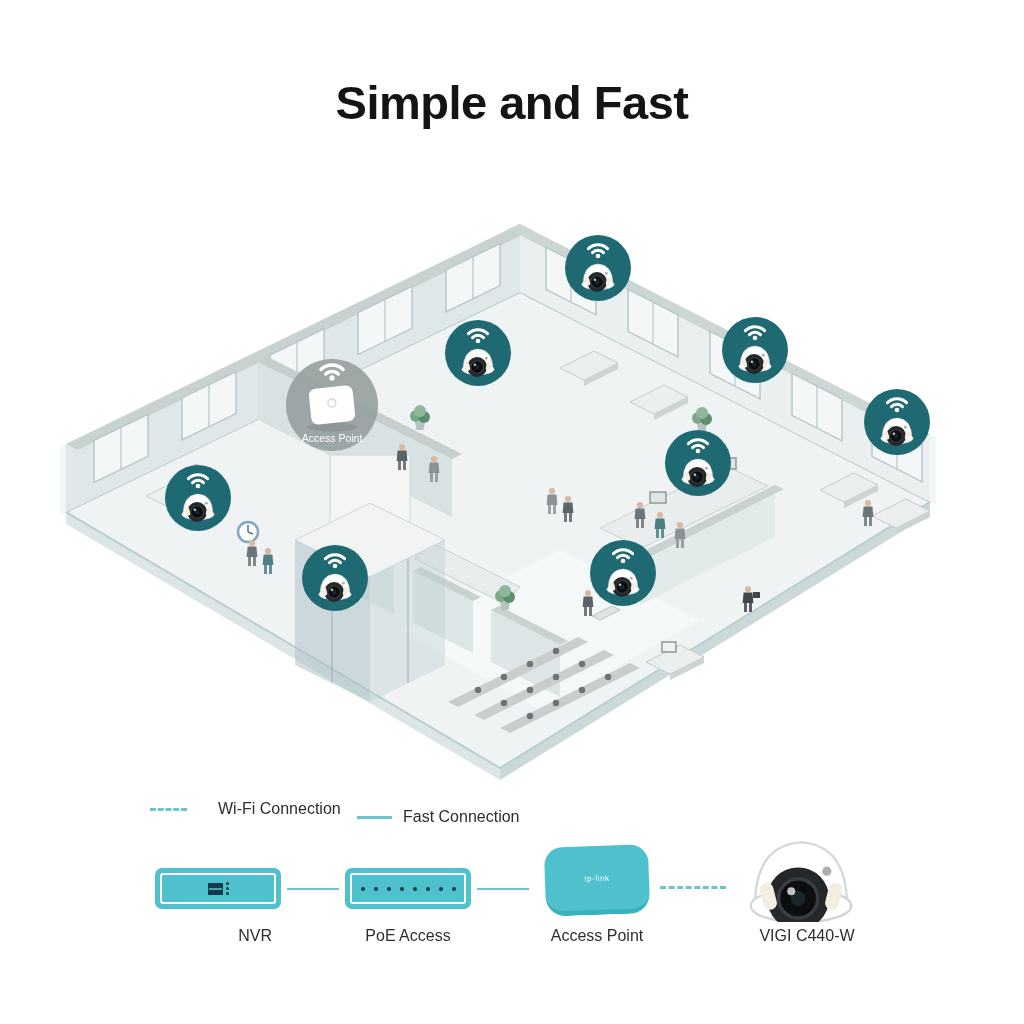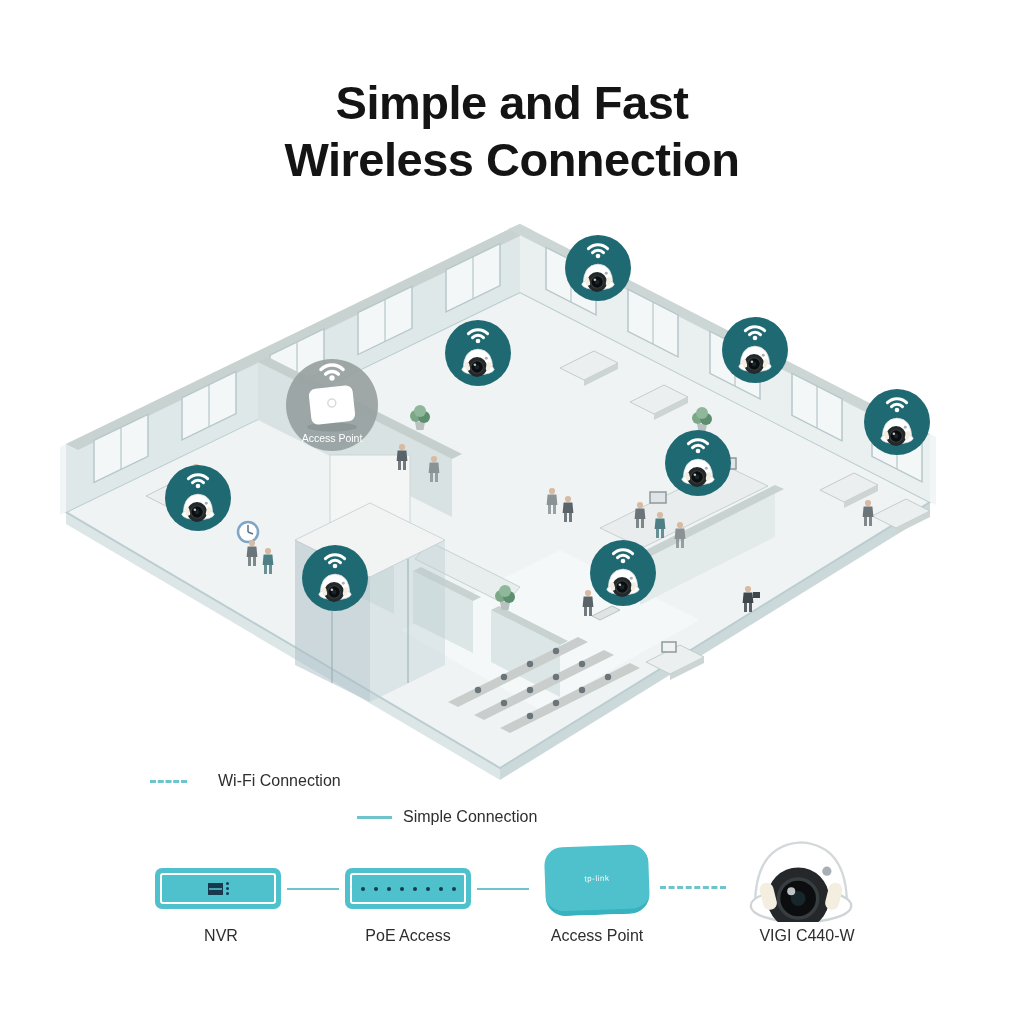--- a/index.html
+++ b/index.html
@@ -43,21 +43,20 @@
   .ap-logo{color:#ffffff;font-size:8px;opacity:.95;letter-spacing:.5px;}
   .connector-solid{position:absolute;border-top:2px solid #6fc3ca;}
   .connector-dashed{position:absolute;border-top:3px dashed #6fc3ca;}
   .dev-label{position:absolute;font-size:16px;color:#2e2e2e;text-align:center;}
 </style>
 </head>
 <body>
 
 <div class="title">
   <div>Simple and Fast</div>
-  <div>Wireless Connection</div>
 </div>
 
 <svg class="scene" width="1024" height="580" viewBox="0 0 1024 580">
   <defs>
 
     <g id="wifi">
       <circle cx="0" cy="0" r="2.3" fill="#fff"></circle>
       <path d="M -5.5,-3.4 A 7.8,7.8 0 0 1 5.5,-3.4" stroke="#fff" stroke-width="3" fill="none" stroke-linecap="round"></path>
       <path d="M -9.6,-7.4 A 13.6,13.6 0 0 1 9.6,-7.4" stroke="#fff" stroke-width="3" fill="none" stroke-linecap="round"></path>
     </g>
@@ -253,27 +252,27 @@
   <use href="#cam-badge" transform="translate(598,58)"></use>
   <use href="#cam-badge" transform="translate(478,143)"></use>
   <use href="#cam-badge" transform="translate(755,140)"></use>
   <use href="#cam-badge" transform="translate(897,212)"></use>
   <use href="#cam-badge" transform="translate(698,253)"></use>
   <use href="#cam-badge" transform="translate(198,288)"></use>
   <use href="#cam-badge" transform="translate(335,368)"></use>
   <use href="#cam-badge" transform="translate(623,363)"></use>
 </svg>
 
-<div class="legend-item" style="left:150px;top:772px;gap:31px;">
+<div class="legend-item" style="left:150px;top:800px;gap:31px;">
   <span class="swatch-dashed"></span>
   <span class="legend-label">Wi-Fi Connection</span>
 </div>
 <div class="legend-item" style="left:357px;top:808px;">
   <span class="swatch-solid"></span>
-  <span class="legend-label">Simple Connection</span>
+  <span class="legend-label">Fast Connection</span>
 </div>
 
 <div class="dev" style="left:155px;top:868px;width:126px;height:41px;">
   <div class="dev-inner">
     <span class="nvr-icon">
       <span class="nvr-block"></span>
       <span class="nvr-dots">
           <i></i>
           <i></i>
           <i></i>
@@ -298,16 +297,16 @@
 </div>
 <div class="connector-solid" style="left:477px;top:888px;width:52px;"></div>
 <div class="ap-device" style="left:545px;top:846px;">
   <span class="ap-logo">tp-link</span>
 </div>
 <div class="connector-dashed" style="left:660px;top:886px;width:66px;"></div>
 <svg style="position:absolute;left:745px;top:836px;" width="112" height="86" viewBox="-23 -19 46 35">
   <use href="#cam-full" transform="scale(1.18)"></use>
 </svg>
 
-<div class="dev-label" style="left:158px;top:927px;width:126px;">NVR</div>
+<div class="dev-label" style="left:146px;top:927px;width:126px;text-align:right;">NVR</div>
 <div class="dev-label" style="left:345px;top:927px;width:126px;">PoE Access</div>
 <div class="dev-label" style="left:527px;top:927px;width:140px;">Access Point</div>
 <div class="dev-label" style="left:744px;top:927px;width:126px;">VIGI C440-W</div>
 
 </body></html>

